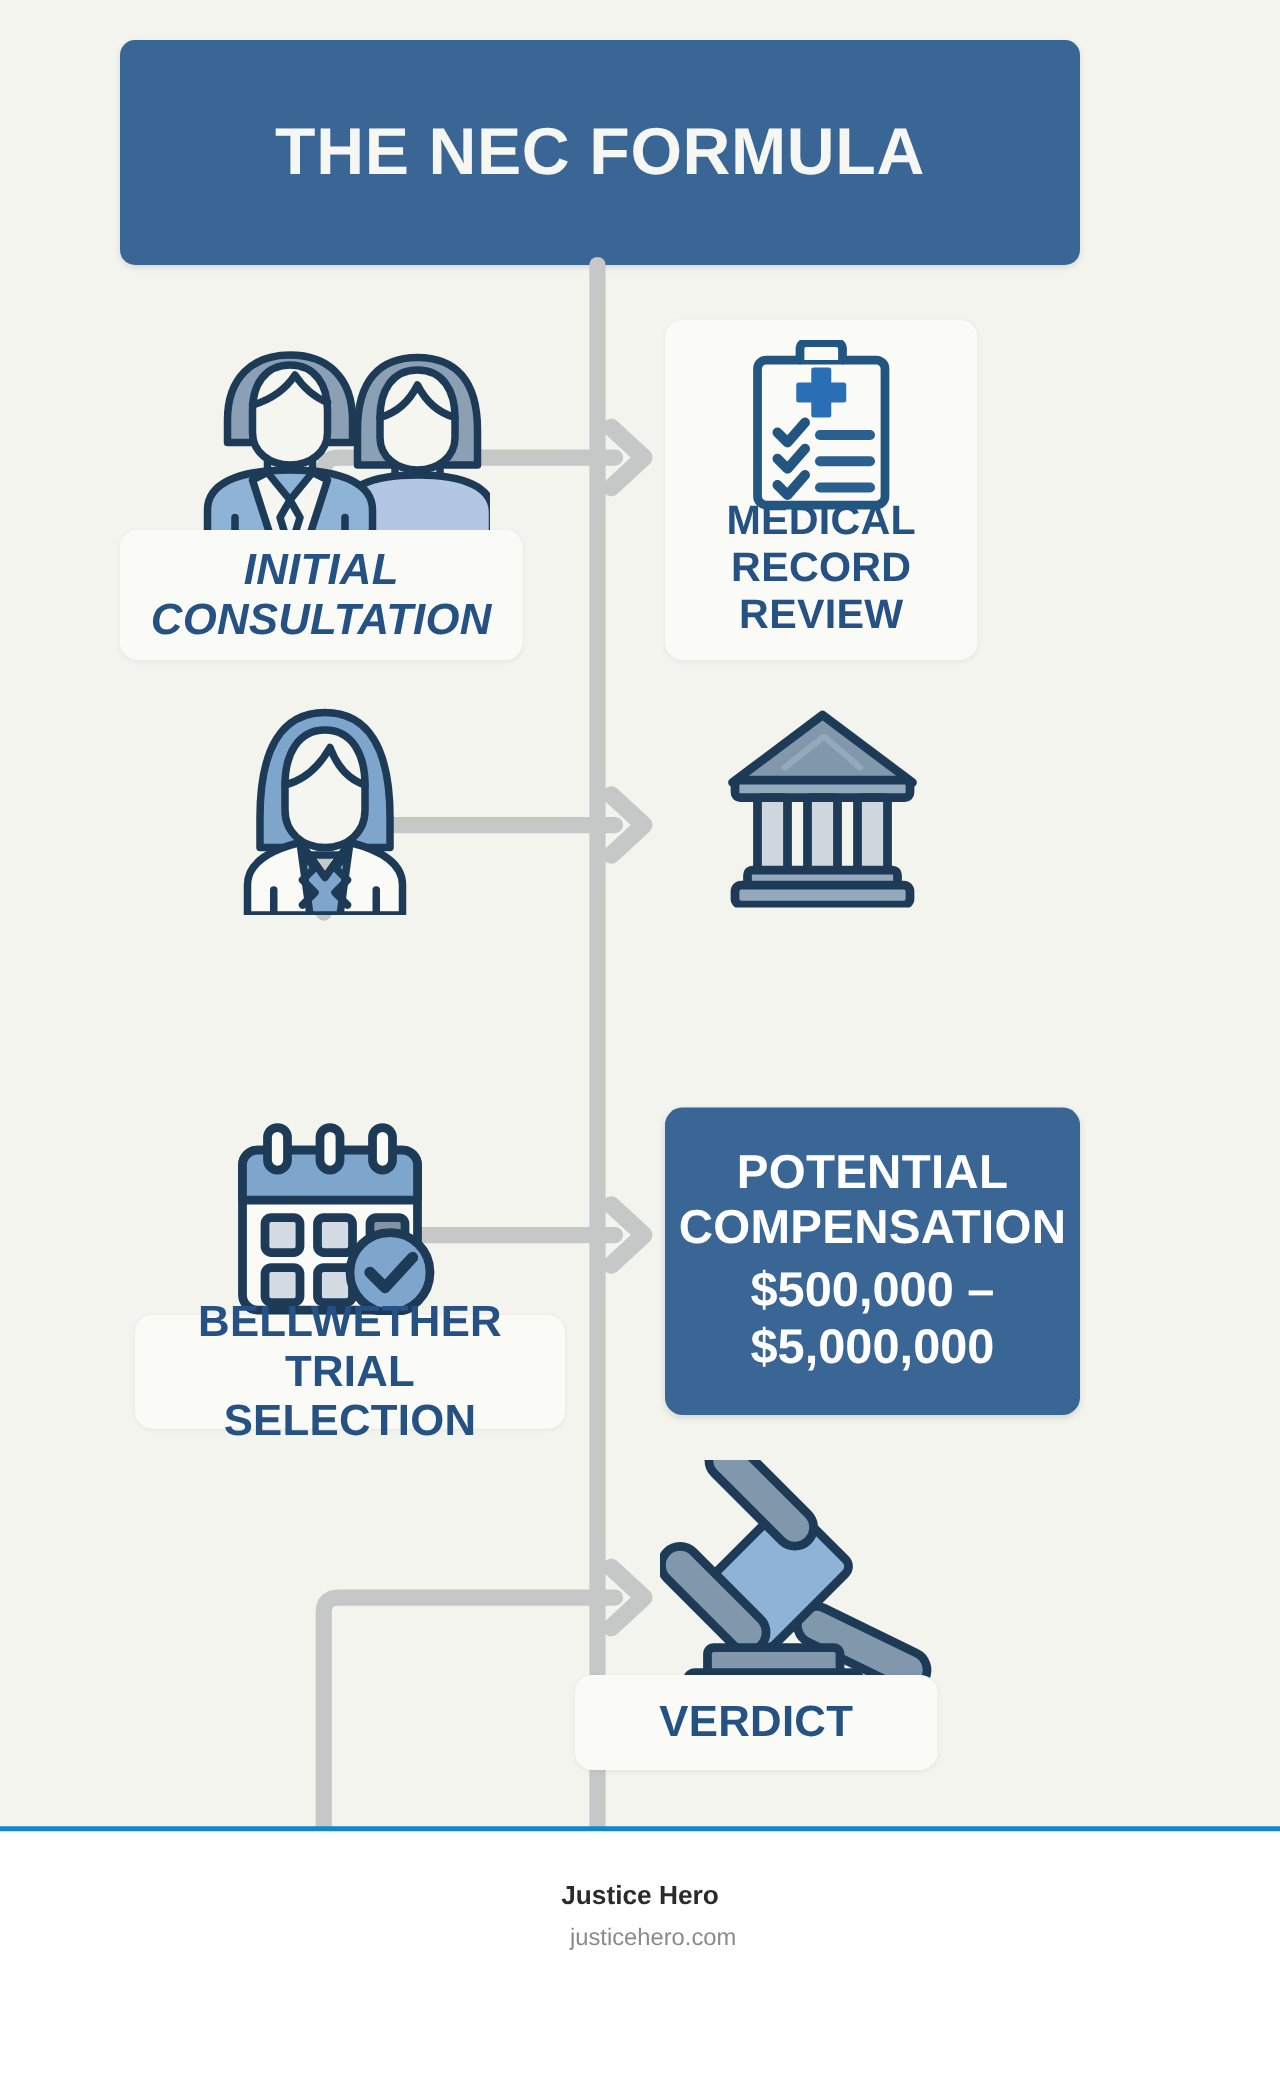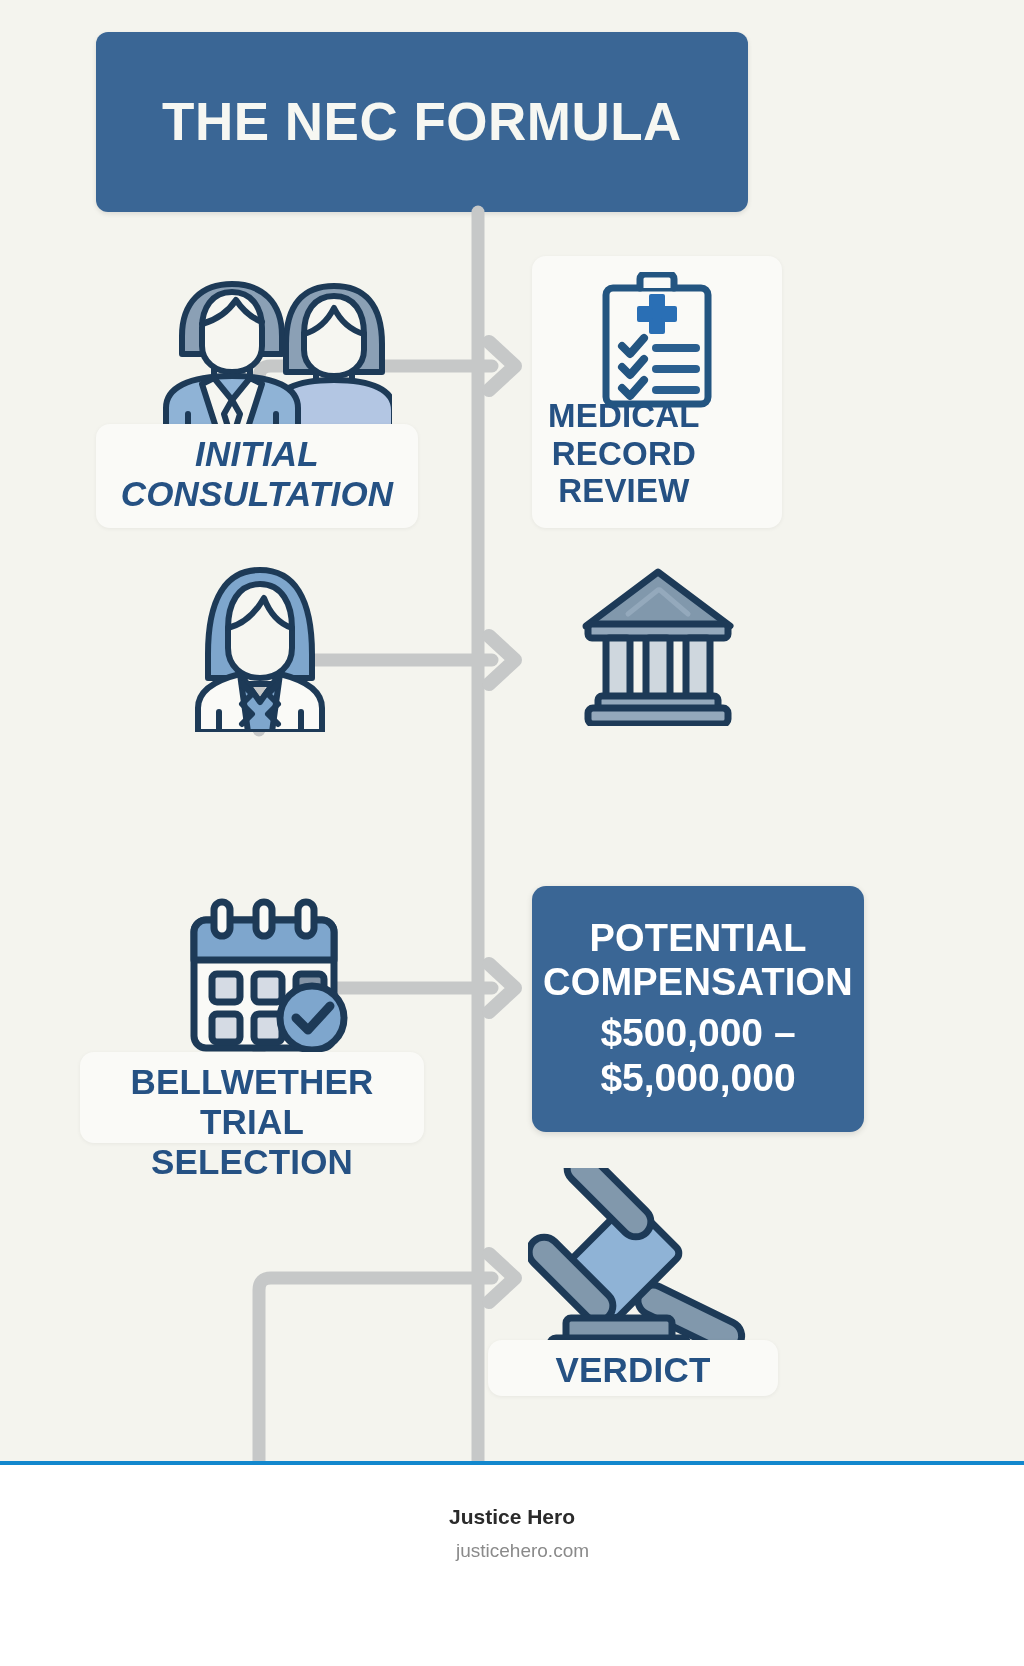--- a/index.html
+++ b/index.html
@@ -20,21 +20,21 @@
     position: absolute;
     left: 0; top: 0;
     width: 1024px;
     height: 1464px;
     background: #f4f4ee;
   }
   
   .title-box {
     position: absolute;
     left: 96px; top: 32px;
-    width: 652px; height: 180px;
+    width: 768px; height: 180px;
     background: #3a6695;
     border-radius: 12px;
     display: flex;
     align-items: center;
     justify-content: center;
     box-shadow: 0 2px 5px rgba(0,0,0,0.10);
   }
   .title-text {
     color: #f6f7f2;
     font-size: 53px;
@@ -52,21 +52,21 @@
     width: 1024px; height: 1464px;
     pointer-events: none;
   }
   
   .card {
     position: absolute;
     background: #fafaf7;
     border-radius: 14px;
     box-shadow: 0 1px 4px rgba(0,0,0,0.055);
     display: flex;
-    align-items: flex-start;
+    align-items: center;
     justify-content: center;
     text-align: center;
   }
   .card-label {
     color: #255183;
     font-weight: bold;
     text-transform: uppercase;
     line-height: 1.14;
     letter-spacing: 0.2px;
     padding: 10px 16px;
@@ -284,21 +284,21 @@
         <rect x="110" y="76" width="28" height="28" rx="5" fill="#8494a6"></rect>
         <rect x="26" y="116" width="28" height="28" rx="5" fill="#d5dbe4"></rect>
         <rect x="68" y="116" width="28" height="28" rx="5" fill="#d5dbe4"></rect>
       </g>
       <g stroke="#1d3a57" stroke-width="7" stroke-linejoin="round" stroke-linecap="round">
         <circle cx="126" cy="120" r="32" fill="#7ea6cd"></circle>
         <polyline points="110,120 122,132 144,108" fill="none" stroke-width="9"></polyline>
       </g>
     </svg>
   </div>
-  <div class="card" style="left:80px; top:1052px; width:344px; height:91px;">
+  <div class="card" style="left:108px; top:1052px; width:344px; height:91px;">
     <div class="card-label lbl-lg" style="white-space:pre-line;">BELLWETHER
 TRIAL SELECTION</div>
   </div>
 
   <div class="comp-box">
     <div class="comp-title" style="white-space:pre-line;">POTENTIAL
 COMPENSATION</div>
     <div class="comp-amount">$500,000 –
 $5,000,000</div>
   </div>
@@ -312,21 +312,21 @@
         <rect x="46" y="56" width="96" height="74" rx="8" fill="#8fb3d6" transform="rotate(-45 94 93)"></rect>
 
         <rect x="28" y="12" width="106" height="30" rx="15" fill="#8198ac" transform="rotate(45 81 27)"></rect>
         <rect x="-10" y="96" width="106" height="30" rx="15" fill="#8198ac" transform="rotate(45 43 111)"></rect>
 
         <rect x="38" y="150" width="106" height="22" rx="5" fill="#8198ac"></rect>
         <rect x="22" y="170" width="138" height="26" rx="6" fill="#94a9bc"></rect>
       </g>
     </svg>
   </div>
-  <div class="card" style="left:488px; top:1340px; width:290px; height:56px;">
+  <div class="card" style="left:460px; top:1340px; width:290px; height:76px;">
     <div class="card-label lbl-lg">VERDICT</div>
   </div>
 
   <div class="footer"></div>
   <div class="footer-rule"></div>
   <div class="footer-brand">Justice Hero</div>
   <div class="footer-url">justicehero.com</div>
 
 </div>
 

